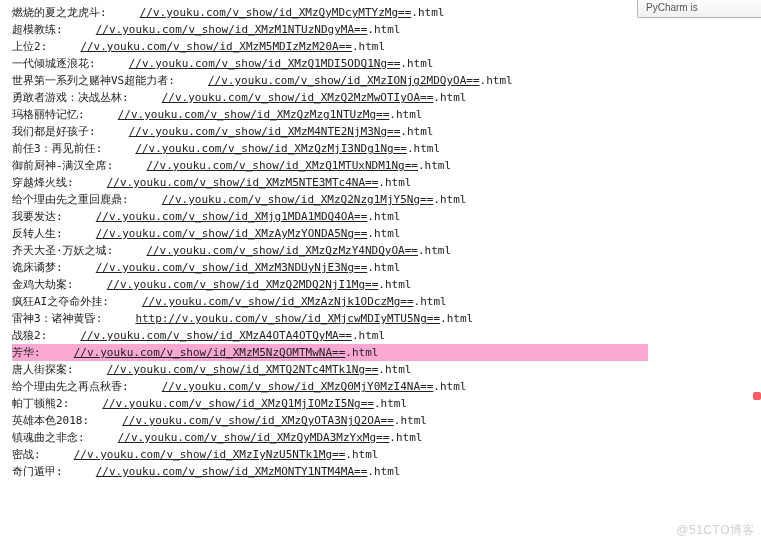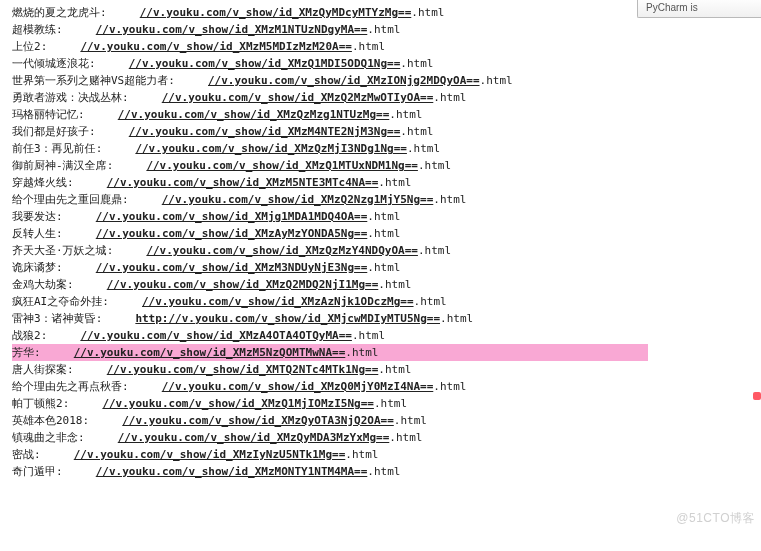--- a/index.html
+++ b/index.html
@@ -15,26 +15,26 @@
     line-height: 17px;
   }
   .console {
     padding: 4px 0 0 12px;
     white-space: pre;
   }
   .row { display: block; }
   .row.highlight { background: #f9a8d4; width: 636px; }
   .title { color: #222; }
   .colon { color: #222; }
-  .url { color: #222; text-decoration: underline; font-weight: bold; }
+  .url { color: #222; text-decoration: underline; }
   .ext { color: #222; }
   .watermark {
     position: absolute;
     right: 6px;
-    bottom: 24px;
+    bottom: 12px;
     font-size: 12px;
     color: #d0d0d0;
     font-family: Arial, sans-serif;
     letter-spacing: 0.5px;
   }
   .top-btn {
     position: absolute;
     top: 0;
     right: 0;
     width: 124px;

